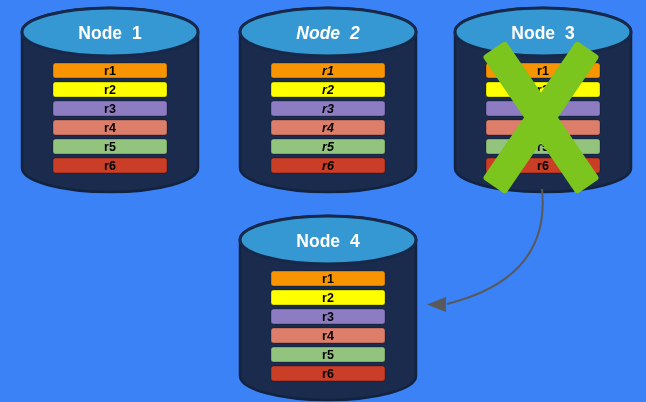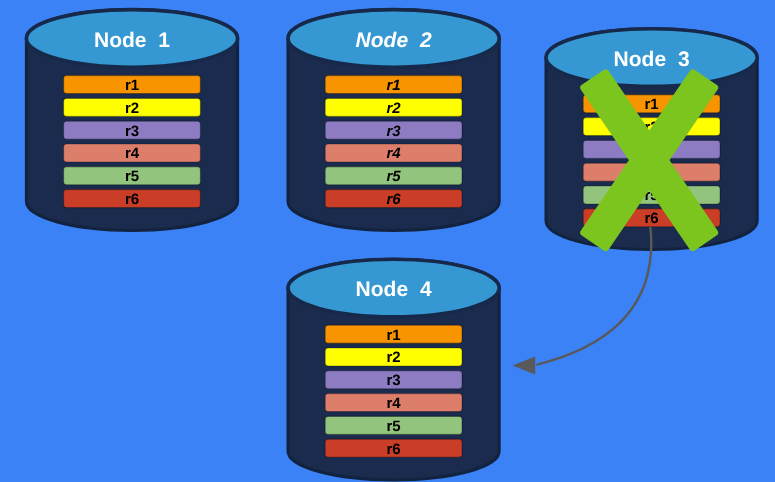--- a/index.html
+++ b/index.html
@@ -13,21 +13,21 @@
     position: relative;
     width: 646px; height: 402px;
     background: #3b82f6;
   }
   .node {
     position: absolute;
     width: 180px; height: 192px;
   }
   .node-1 { left: 20px;  top: 4px; }
   .node-2 { left: 238px; top: 4px; font-style: italic; }
-  .node-3 { left: 453px; top: 20px; }
+  .node-3 { left: 453px; top: 4px; }
   .node-4 { left: 238px; top: 212px; }
 
   svg { display: block; overflow: visible; }
 
   .cyl-body   { stroke: #122340; stroke-width: 2.5; }
   .cyl-top    { stroke: #16294a; stroke-width: 3; }
   .row-bar    { stroke: rgba(0,0,0,0.28); stroke-width: 1; }
   .row-label  {
     font-family: "Liberation Sans", sans-serif;
     font-size: 12.5px; font-weight: bold;

